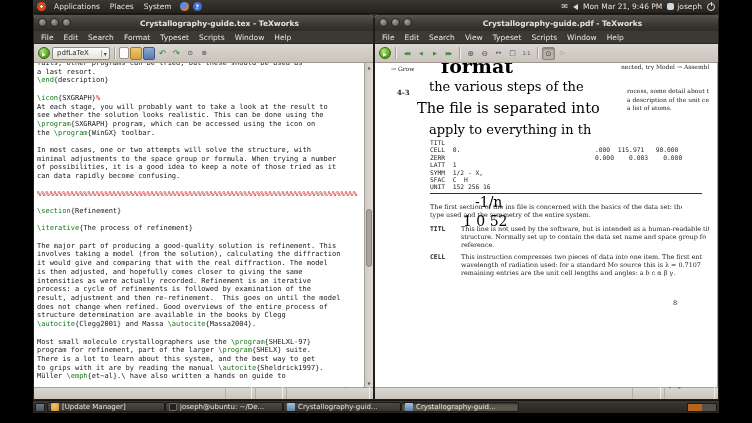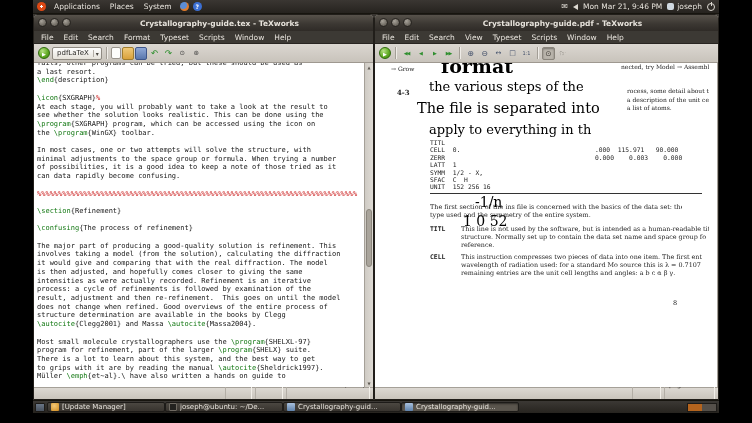--- a/index.html
+++ b/index.html
@@ -46,21 +46,21 @@
     display:flex; align-items:center; padding:0 2px; }
   .menubar .menu-item { color:#e8e4dd; font-size:7.5px; padding:0 5px; line-height:13px; }
   .toolbar { height:19px; flex:0 0 19px; background:linear-gradient(#dbd7d1,#c8c3bb);
     border-bottom:1px solid #9e9890; display:flex; align-items:center; gap:2px; padding:0 4px; }
   .play { width:12px; height:12px; border-radius:50%; position:relative;
     background:radial-gradient(circle at 35% 30%, #b6e085, #63ad25 55%, #3f8312); border:1px solid #2f6a0c; }
   .play::after { content:"▶"; position:absolute; left:0; right:0; top:1px; text-align:center;
     color:#fff; font-size:5px; line-height:10px; }
   .tsep { width:1px; height:12px; background:#a39e96; box-shadow:1px 0 0 #efece7; margin:0 2px; }
   .combo { display:flex; align-items:center; height:13px; border:1px solid #8f8a82; border-radius:2px;
-    background:linear-gradient(#fefefe,#e6e2da); padding:0 2px 0 4px; gap:4px; }
+    background:linear-gradient(#fefefe,#e6e2da); padding:0 2px 0 4px; gap:12px; }
   .combo-text { font-size:7px; color:#2c2a26; }
   .combo-arrow { font-size:6px; color:#4a463f; border-left:1px solid #b3aea6; padding-left:2px; }
   .combo-arrow::after { content:"▾"; }
   .tgroup { display:flex; gap:1px; align-items:center; }
   .tbtn { width:13px; height:13px; border:1px solid transparent; border-radius:2px;
     display:flex; align-items:center; justify-content:center; font-size:6.5px; color:#3c3c3c; white-space:nowrap; }
   .ti-new-file { background:#fdfdfb; border-color:#9a958d; width:10px; height:12px; }
   .ti-open { background:linear-gradient(#efc877,#d9a23c); border-color:#a07c2c; width:12px; }
   .ti-save { background:linear-gradient(#8fa8d6,#5a77ad); border-color:#3f568a; width:12px; }
   .ti-undo,.ti-redo { color:#2d8f2d; font-size:8.5px; }
@@ -213,21 +213,21 @@
             <div class="ed-line">&nbsp;</div>
             <div class="ed-line">In most cases, one or two attempts will solve the structure, with</div>
             <div class="ed-line">minimal adjustments to the space group or formula. When trying a number</div>
             <div class="ed-line">of possibilities, it is a good idea to keep a note of those tried as it</div>
             <div class="ed-line">can data rapidly become confusing.</div>
             <div class="ed-line">&nbsp;</div>
             <div class="ed-line"><span class="c-com">%%%%%%%%%%%%%%%%%%%%%%%%%%%%%%%%%%%%%%%%%%%%%%%%%%%%%%%%%%%%%%%%%%%%%%%%%%%%</span></div>
             <div class="ed-line">&nbsp;</div>
             <div class="ed-line"><span class="c-cmd">\section</span>{Refinement}</div>
             <div class="ed-line">&nbsp;</div>
-            <div class="ed-line"><span class="c-cmd">\confusing</span>{The process of refinement}</div>
+            <div class="ed-line"><span class="c-cmd">\iterative</span>{The process of refinement}</div>
             <div class="ed-line">&nbsp;</div>
             <div class="ed-line">The major part of producing a good-quality solution is refinement. This</div>
             <div class="ed-line">involves taking a model (from the solution), calculating the diffraction</div>
             <div class="ed-line">it would give and comparing that with the real diffraction. The model</div>
             <div class="ed-line">is then adjusted, and hopefully comes closer to giving the same</div>
             <div class="ed-line">intensities as were actually recorded. Refinement is an iterative</div>
             <div class="ed-line">process: a cycle of refinements is followed by examination of the</div>
             <div class="ed-line">result, adjustment and then re-refinement.  This goes on until the model</div>
             <div class="ed-line">does not change when refined. Good overviews of the entire process of</div>
             <div class="ed-line">structure determination are available in the books by Clegg</div>

